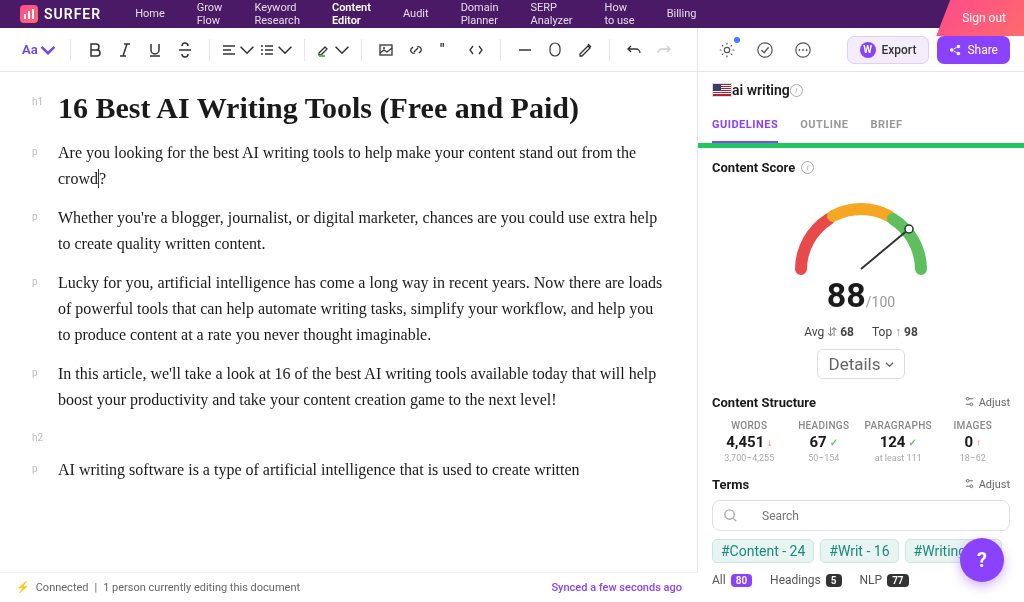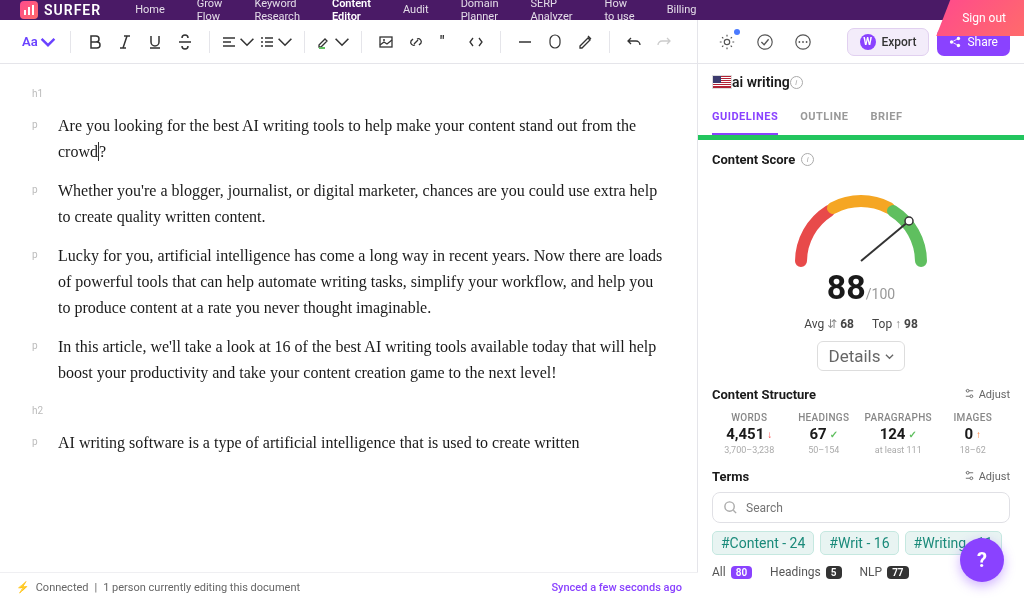--- a/index.html
+++ b/index.html
@@ -1,17 +1,17 @@
 <!DOCTYPE html>
 <html><head>
 <meta charset="utf-8">
 <style>
 * { margin: 0; padding: 0; box-sizing: border-box; font-family: -apple-system, BlinkMacSystemFont, "Segoe UI", Roboto, sans-serif; }
 body { background: #fff; width: 1024px; height: 602px; overflow: hidden; }
-.topbar { background: #4a1a66; height: 20px; display: flex; align-items: center; padding: 0 20px; color: #fff; position: relative; }
+.topbar { background: #4a1a66; height: 28px; display: flex; align-items: center; padding: 0 20px; color: #fff; position: relative; }
 .logo { display: flex; align-items: center; gap: 6px; margin-right: 20px; }
 .logo-icon { width: 18px; height: 18px; background: linear-gradient(135deg, #ff4a8d, #ff6b6b); border-radius: 4px; display: flex; align-items: center; justify-content: center; }
 .logo-icon svg { width: 12px; height: 12px; }
 .logo-text { font-size: 14px; font-weight: 600; letter-spacing: 1px; }
 .nav { display: flex; flex: 1; gap: 4px; }
 .nav-item { font-size: 11px; color: rgba(255,255,255,0.85); padding: 0 14px; line-height: 1.2; display: flex; flex-direction: column; justify-content: center; cursor: pointer; }
 .nav-item.active { font-weight: 600; color: #fff; }
 .signout { background: linear-gradient(135deg, #ff4a8d, #ff6b6b); height: 36px; padding: 0 18px; display: flex; align-items: center; font-size: 12px; cursor: pointer; position: absolute; right: 0; top: 0; clip-path: polygon(14px 0, 100% 0, 100% 100%, 0 100%); padding-left: 26px; }
 .main { display: flex; height: 566px; }
 .editor-pane { flex: 1; border-right: 1px solid #e5e5ea; display: flex; flex-direction: column; min-width: 0; }
@@ -63,21 +63,21 @@
 .adjust { font-size: 11px; color: #666; cursor: pointer; display: flex; gap: 4px; }
 .struct-grid { display: flex; margin-top: 10px; }
 .struct-item { flex: 1; text-align: center; }
 .struct-label { font-size: 10px; color: #888; font-weight: 500; letter-spacing: .3px;}
 .struct-val { font-size: 15px; font-weight: 700; color: #1a1a1a; margin-top: 2px; display:flex;align-items:center;justify-content:center;gap:3px;}
 .struct-range { font-size: 9px; color: #aaa; margin-top: 2px; }
 .arr-down { color: #ff4a4a; font-size: 10px;}
 .arr-up { color: #ff7a30; font-size: 10px;}
 .chk { color: #5fbf5f; font-size: 10px;}
 .terms-head { display: flex; justify-content: space-between; align-items: center; margin-top: 14px; }
-.search-box { border: 1px solid #e0e0e5; border-radius: 8px; padding: 7px 10px; display: flex; align-items: center; gap: 8px; margin-top: 8px; }
+.search-box { border: 1px solid #e0e0e5; border-radius: 8px; padding: 7px 10px; display: flex; align-items: center; gap: 24px; margin-top: 8px; }
 .search-box svg { width: 15px; height: 15px; color: #aaa; }
 .search-box input { border: none; outline: none; font-size: 12px; flex: 1; }
 .chips { display: flex; gap: 6px; margin-top: 8px; flex-wrap: wrap; }
 .chip { background: #e8f4f2; border:1px solid #c5e8e0; color: #1a8a7a; font-size: 14px; padding: 3px 8px; border-radius: 5px; cursor: pointer; }
 .term-tabs { display: flex; gap: 18px; margin-top: 10px; font-size: 12px; align-items: center; }
 .term-tab { display: flex; align-items: center; gap: 5px; cursor: pointer; color: #555; }
 .badge { background: #333; color: #fff; border-radius: 4px; padding: 1px 5px; font-size: 10px; font-weight: 600; }
 .term-tab.active .badge { background: #8a42ff; }
 .help-fab { position: absolute; bottom: 20px; right: 20px; width: 44px; height: 44px; background: #8a42ff; border-radius: 50%; color: #fff; display: flex; align-items: center; justify-content: center; font-size: 20px; font-weight: 700; cursor: pointer; box-shadow: 0 4px 12px rgba(138,66,255,0.4); }
 .cursor-mark { border-right: 1px solid #333; animation: blink 1s steps(1) infinite; }
@@ -257,20 +257,21 @@
             <svg viewBox="0 0 16 16">
               <path d="M11 4l3 3-3 3M14 7H6a4 4 0 00-4 4" stroke="currentColor" stroke-width="1.3" fill="none"></path>
             </svg>
           </div>
       </div>
     </div>
 
     <div class="editor-body" id="editor-body">
         <div class="content-line h1">
           <div class="gutter">h1</div>
+          <div class="content-text">16 Best AI Writing Tools (Free and Paid)</div>
         </div>
         <div class="content-line p">
           <div class="gutter">p</div>
           <div class="content-text">Are you looking for the best AI writing tools to help make your content stand out from the crowd<span class="cursor-mark"></span>?</div>
         </div>
         <div class="content-line p">
           <div class="gutter">p</div>
           <div class="content-text">Whether you're a blogger, journalist, or digital marketer, chances are you could use extra help to create quality written content.</div>
         </div>
         <div class="content-line p">
@@ -383,21 +384,21 @@
               <line x1="2" y1="9" x2="10" y2="9" stroke="currentColor"></line>
               <circle cx="8" cy="9" r="1.5" fill="#fff" stroke="currentColor"></circle>
             </svg>
             <span>Adjust</span>
           </span>
       </div>
       <div class="struct-grid" id="struct-grid">
           <div class="struct-item">
             <div class="struct-label">WORDS</div>
             <div class="struct-val">4,451 <span class="arr-down">↓</span></div>
-            <div class="struct-range">3,700–3,238</div>
+            <div class="struct-range">3,700–4,255</div>
           </div>
           <div class="struct-item">
             <div class="struct-label">HEADINGS</div>
             <div class="struct-val">67 <span class="chk">✓</span></div>
             <div class="struct-range">50–154</div>
           </div>
           <div class="struct-item">
             <div class="struct-label">PARAGRAPHS</div>
             <div class="struct-val">124 <span class="chk">✓</span></div>
             <div class="struct-range">at least 111</div>

